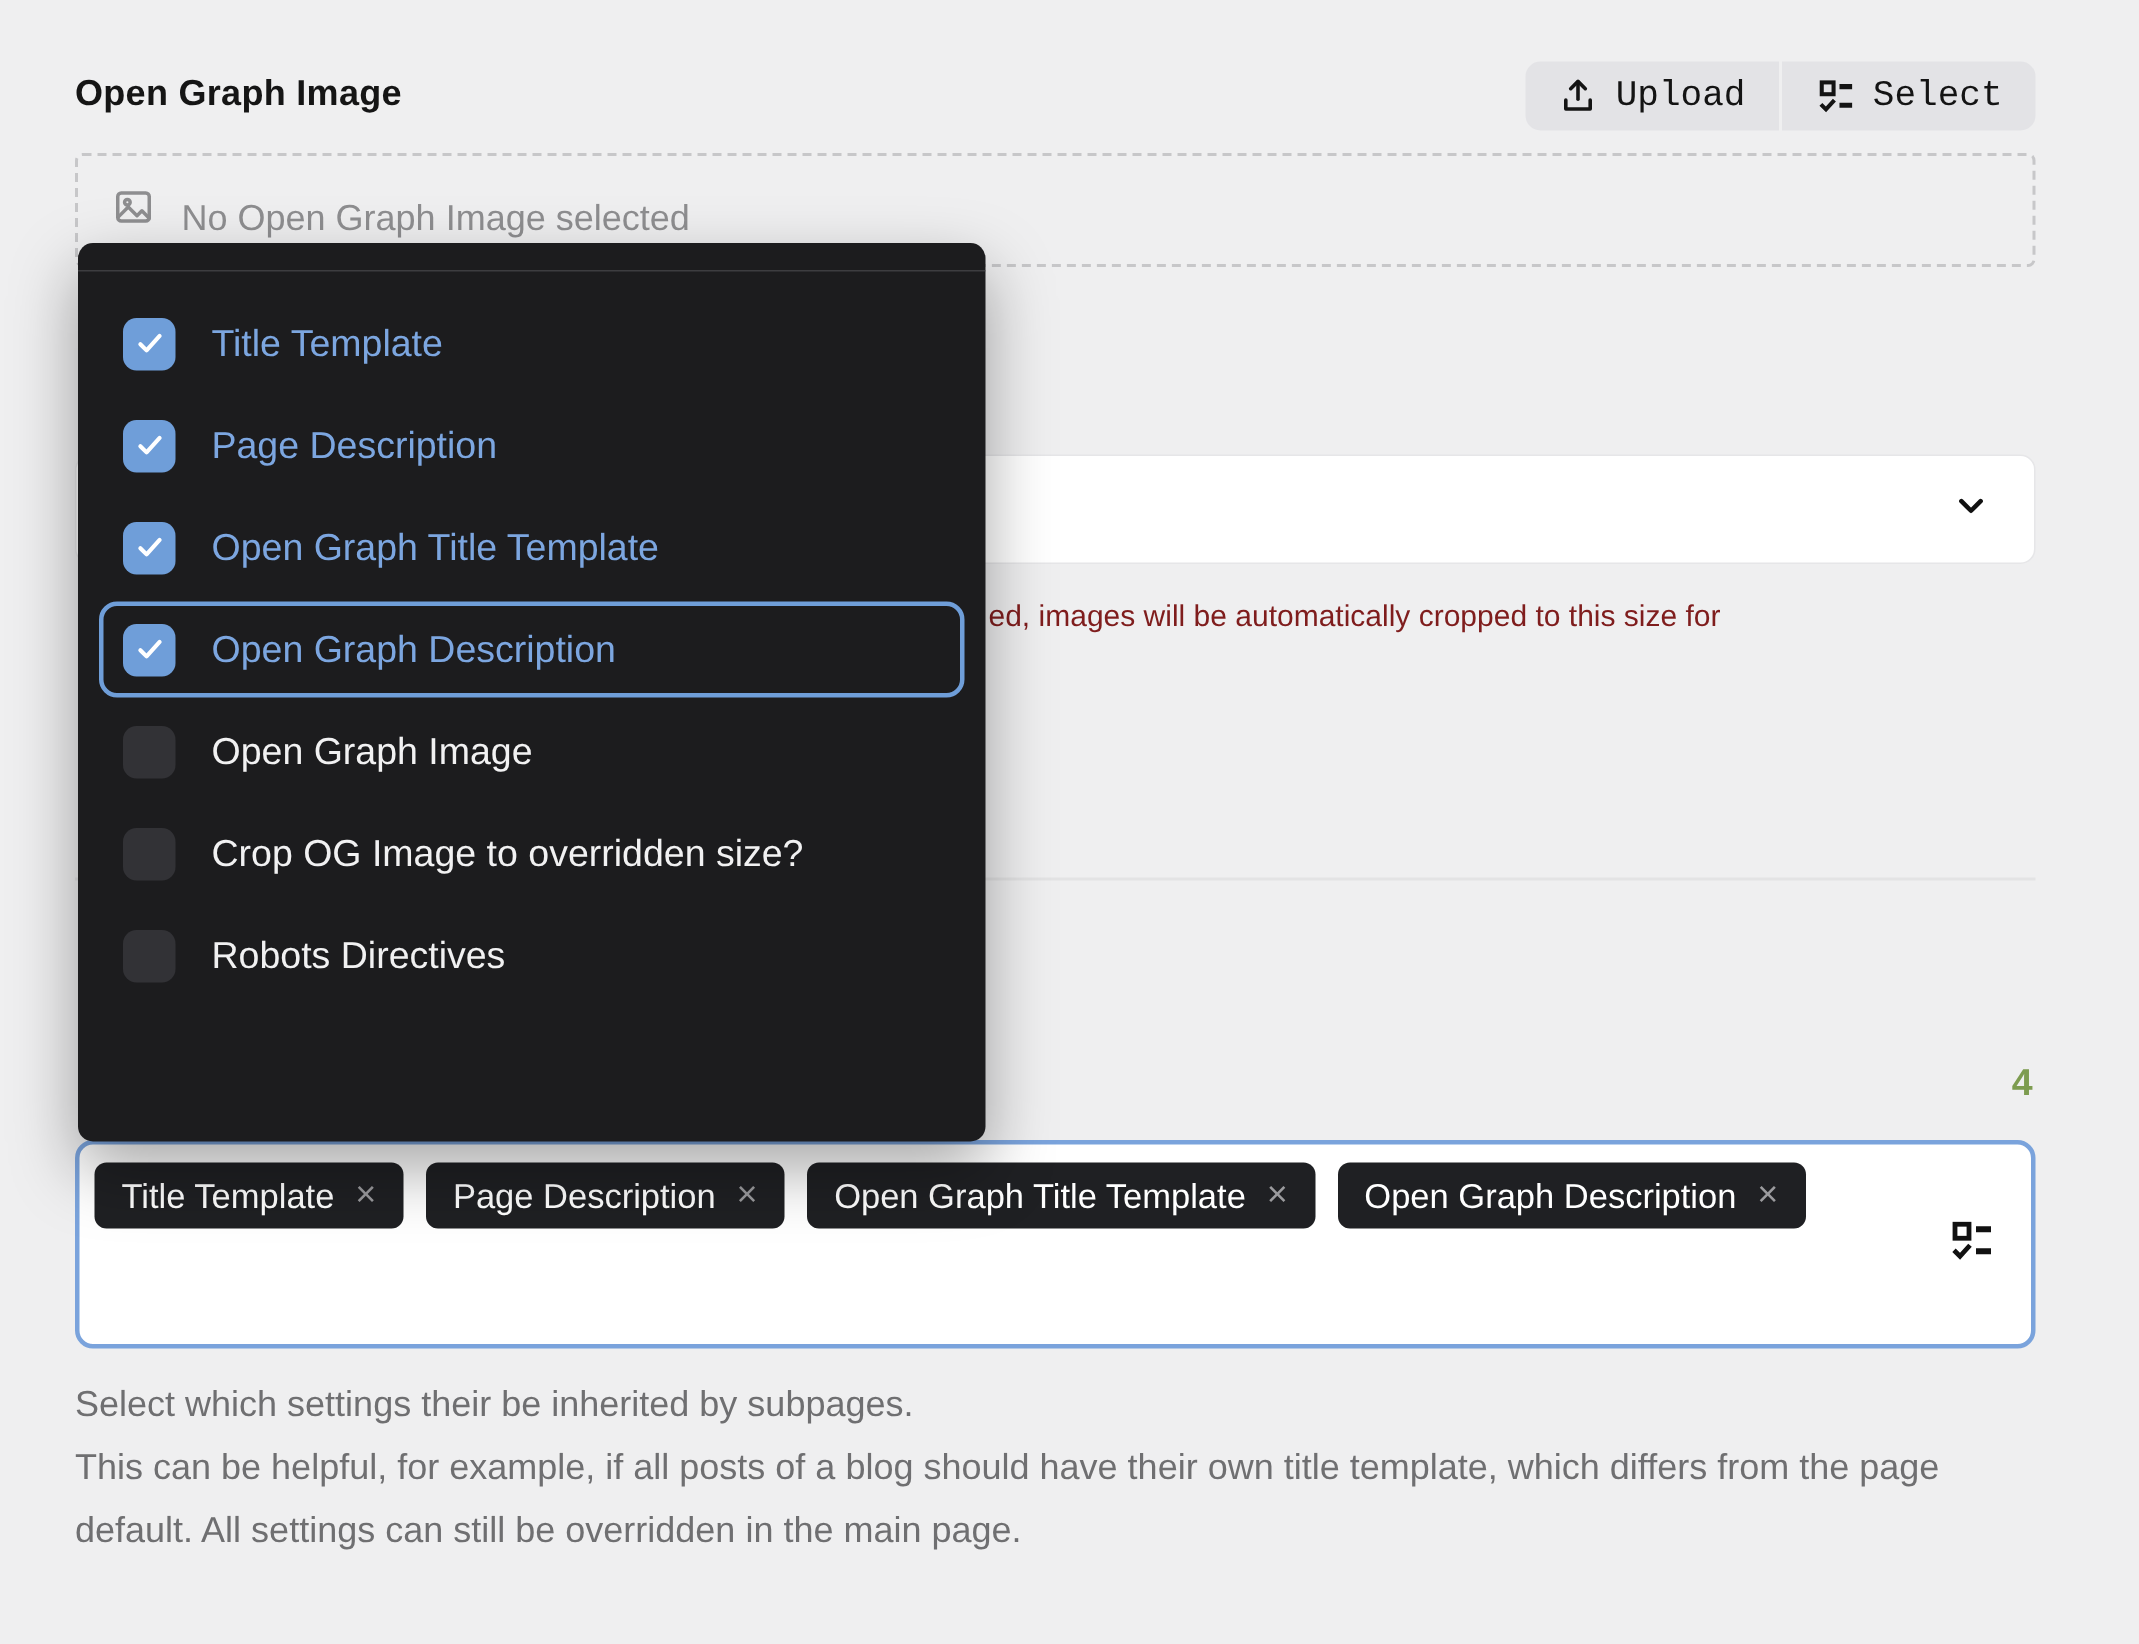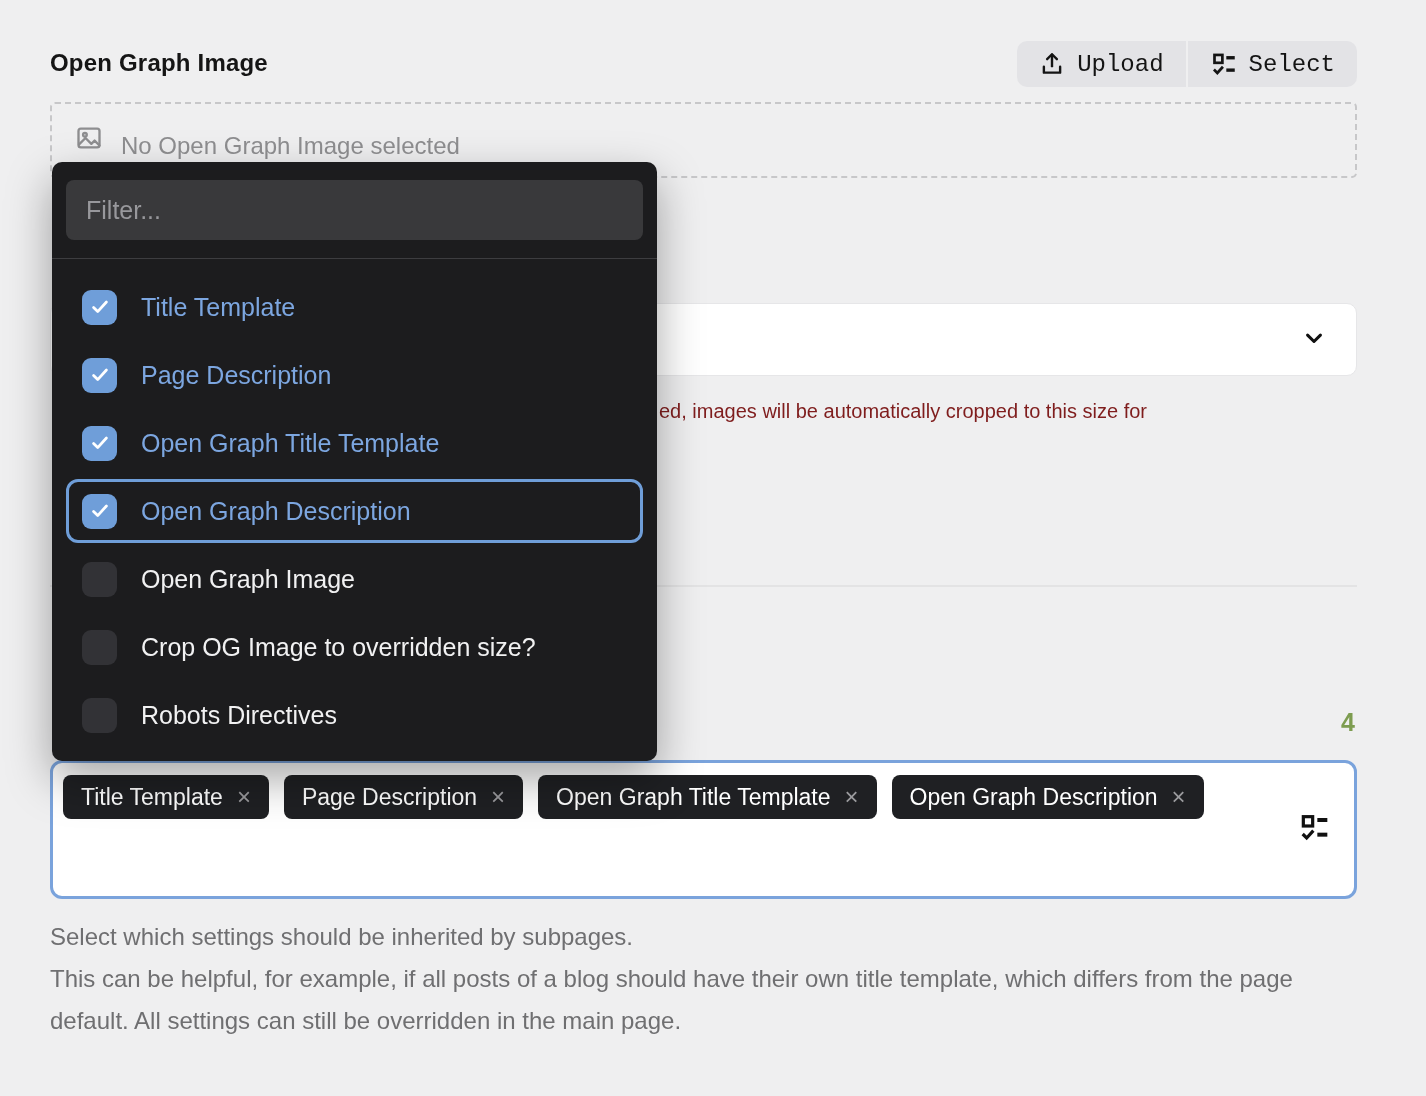--- a/index.html
+++ b/index.html
@@ -241,26 +241,25 @@
     <svg width="32" height="32" viewBox="0 0 24 24" fill="none" stroke="#111">
       <rect x="4" y="3.5" width="7" height="7" stroke-width="2.4"></rect>
       <path d="M3.5 16.5l3 3 5-5.5" stroke-width="2.4"></path>
       <line x1="14.5" y1="6" x2="22" y2="6" stroke-width="3"></line>
       <line x1="14.5" y1="17" x2="22" y2="17" stroke-width="3"></line>
     </svg>
   </span>
 </div>
 
 <div class="abs help-text">
-  <div>Select which settings should be inherited by subpages.</div>
+  <div>Select which settings their be inherited by subpages.</div>
   <div>This can be helpful, for example, if all posts of a blog should have their own title template, which differs from the page default. All settings can still be overridden in the main page.</div>
 </div>
 
 <div class="abs dropdown">
-  <input class="filter-input" type="text" placeholder="Filter..." style="">
   <div class="dd-sep"></div>
   <div class="dd-list">
 
     <div class="dd-item checked-row">
       <span class="checkbox checked">
         <svg width="22" height="22" viewBox="0 0 24 24" fill="none" stroke="#fff" stroke-width="3" stroke-linecap="round" stroke-linejoin="round">
             <path d="M5 12.5l4.5 4.5L19 6.5"></path>
           </svg>
       </span>
       <span class="dd-label">Title Template</span>

